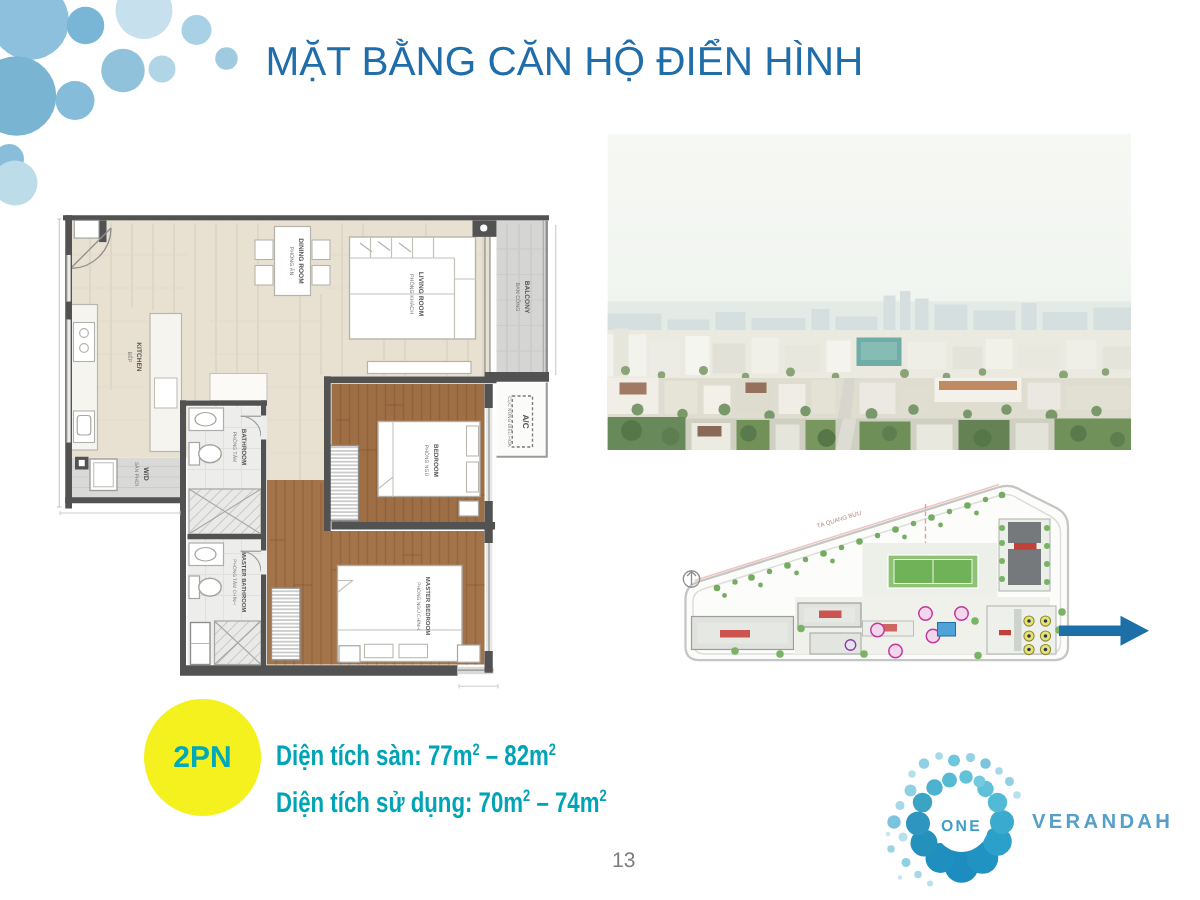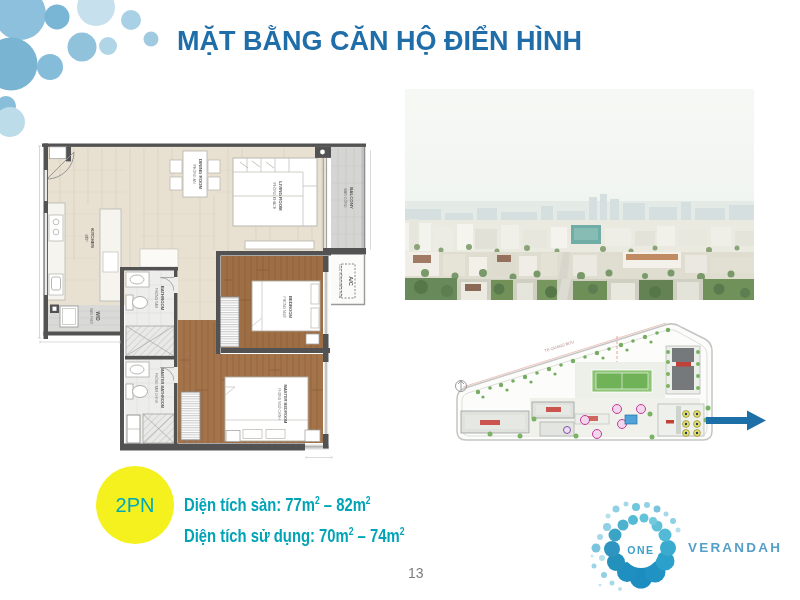--- a/index.html
+++ b/index.html
@@ -16,21 +16,21 @@
 <circle cx="131" cy="20" r="10" fill="#a9d1e5"></circle>
 <circle cx="151" cy="39" r="7.5" fill="#9fcadf"></circle>
 <circle cx="82" cy="47" r="14.5" fill="#90c2dc"></circle>
 <circle cx="108" cy="46" r="9" fill="#b0d5e7"></circle>
 <circle cx="50" cy="67" r="13" fill="#84bcd9"></circle>
 <circle cx="11" cy="64" r="26.5" fill="#79b4d3"></circle>
 <circle cx="6" cy="106" r="10" fill="#88bed9"></circle>
 <circle cx="10" cy="122" r="15" fill="#bcdcea"></circle>
 </svg>
 
-<div class="abs" style="left:177px;top:26px;font-size:27px;font-weight:bold;color:#1f6da9;letter-spacing:0px">MẶT BẰNG CĂN HỘ ĐIỂN HÌNH</div>
+<div class="abs" style="left:177px;top:26px;font-size:27px;font-weight:normal;color:#1f6da9;letter-spacing:0px">MẶT BẰNG CĂN HỘ ĐIỂN HÌNH</div>
 
 <svg class="abs" style="left:405px;top:89px" width="349" height="211" viewBox="0 0 349 211">
 <defs>
 <linearGradient id="sky" x1="0" y1="0" x2="0" y2="1">
 <stop offset="0" stop-color="#f6f8f4"></stop>
 <stop offset="0.8" stop-color="#eef3ee"></stop>
 <stop offset="1" stop-color="#e6ece8"></stop>
 </linearGradient>
 </defs>
 <rect x="0" y="0" width="349" height="211" fill="url(#sky)"></rect>
@@ -563,21 +563,21 @@
 <g>
 <circle cx="461" cy="386" r="5.5" fill="none" stroke="#8f8f8f" stroke-width="0.9"></circle>
 <path d="M461,390 L461,381 M458,384 L461,381 L464,384" stroke="#8f8f8f" stroke-width="0.9" fill="none"></path>
 </g>
 
 <g>
 <path d="M706,417 H747 V410.5 L766,420.5 L747,430.5 V424 H706 Z" fill="#1d6fa8"></path>
 </g>
 </svg>
 
-<div class="abs" style="left:96px;top:466px;width:78px;height:78px;border-radius:50%;background:#f4f11e;display:flex;align-items:center;justify-content:center;font-size:20px;font-weight:normal;color:#00a9ba">2PN</div>
+<div class="abs" style="left:96px;top:466px;width:78px;height:78px;border-radius:50%;background:#f4f11e;display:flex;align-items:center;justify-content:center;font-size:20px;font-weight:bold;color:#00a9ba">2PN</div>
 
 <div class="abs" style="left:184px;top:487px;font-size:19px;font-weight:bold;color:#00a4b6;line-height:27px;transform:scaleX(0.78);transform-origin:left top">Diện tích sàn: 77m<sup style="font-size:11px">2</sup> – 82m<sup style="font-size:11px">2</sup><br>Diện tích sử dụng: 70m<sup style="font-size:11px">2</sup> – 74m<sup style="font-size:11px">2</sup></div>
 
 <svg class="abs" style="left:588px;top:498px" width="202" height="100" viewBox="588 498 202 100">
 
 <g>
 <circle cx="641" cy="577" r="11.5" fill="#1d8cbe"></circle>
 <circle cx="627" cy="572" r="10" fill="#1f8fc0"></circle>
 <circle cx="655" cy="572" r="10.5" fill="#2093c3"></circle>
 <circle cx="616" cy="562" r="9" fill="#2391bb"></circle>

